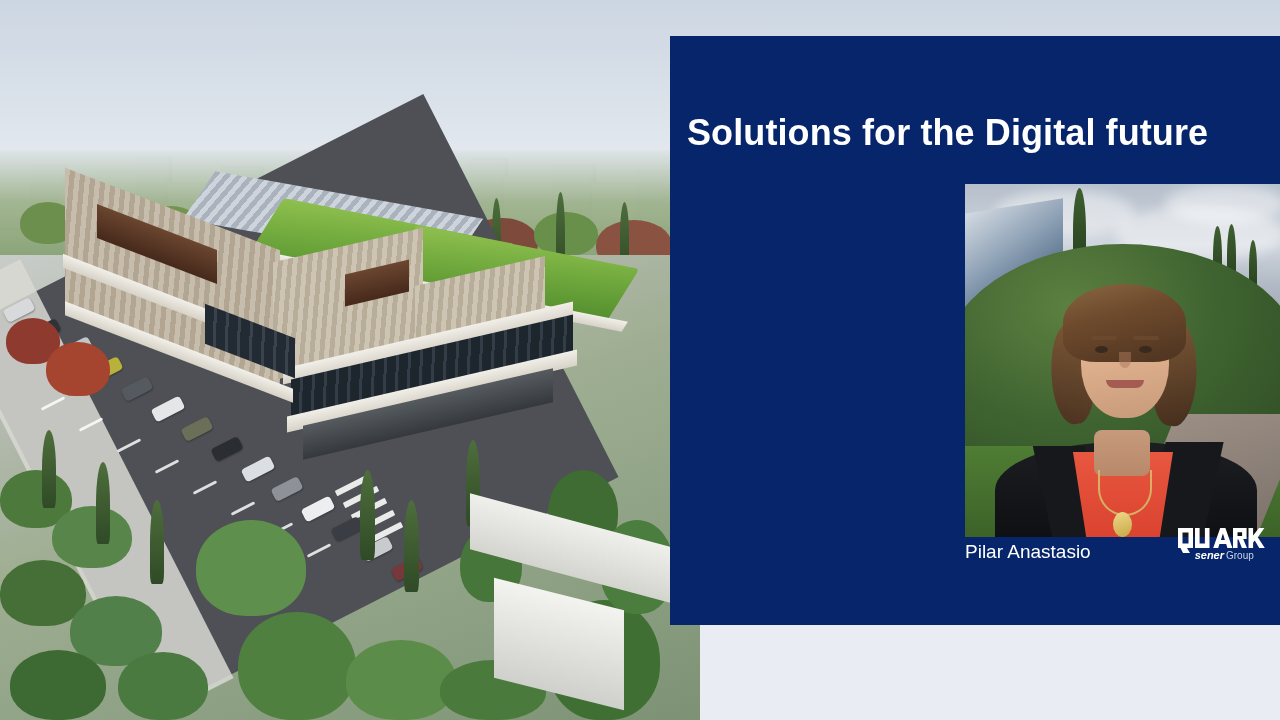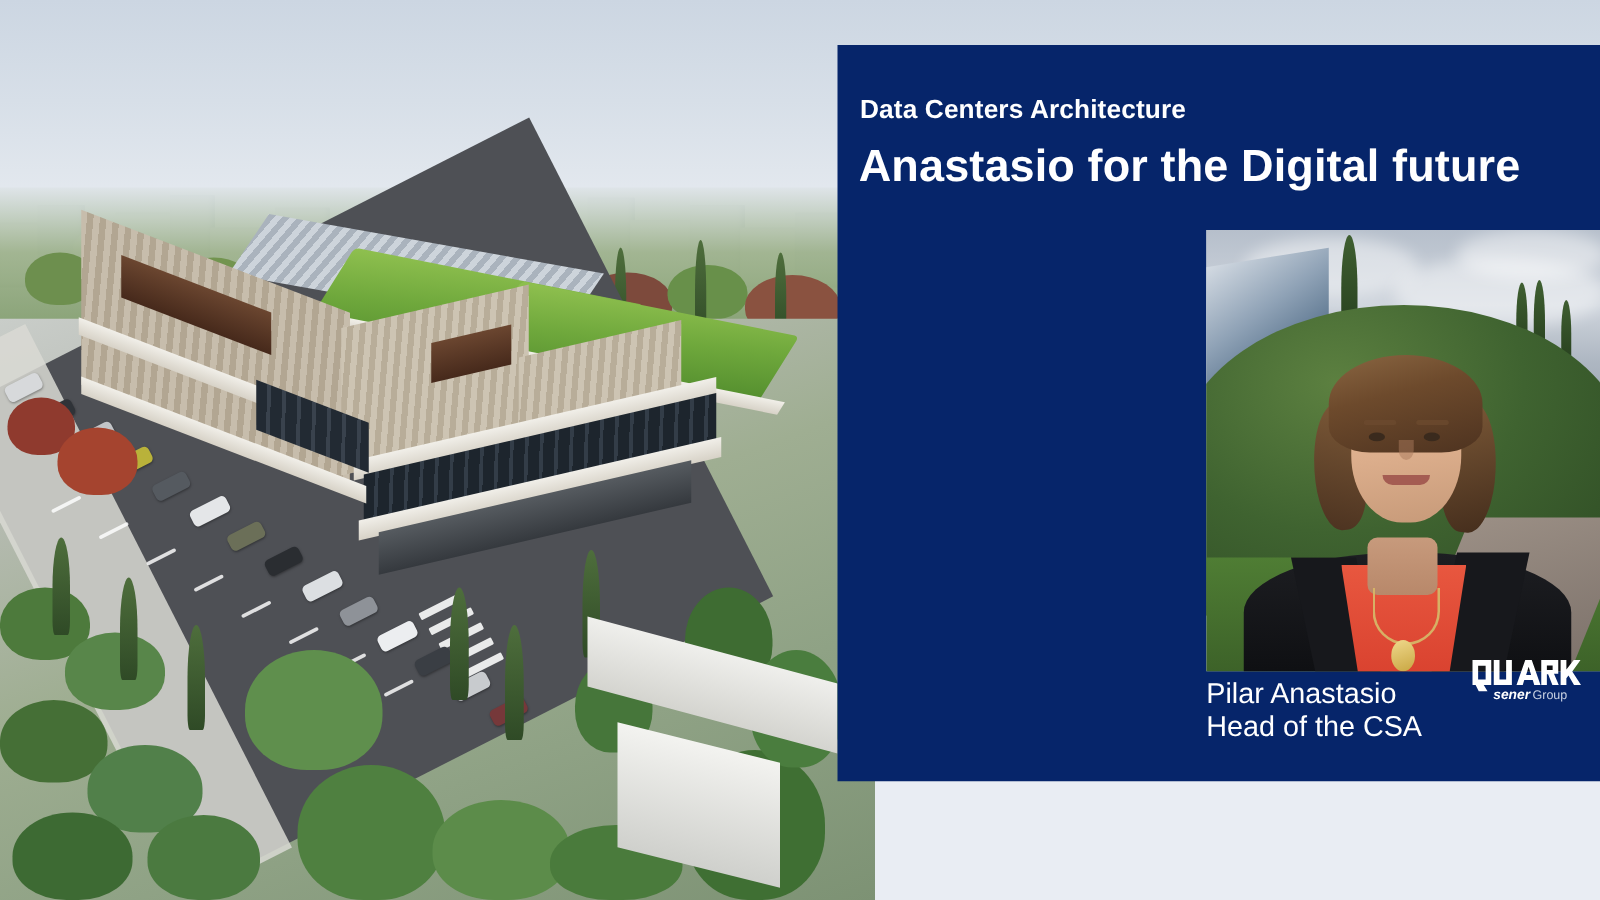--- a/index.html
+++ b/index.html
@@ -113,21 +113,21 @@
      border:2px solid rgba(214,182,104,.95);border-top:none;
      border-radius:0 0 28px 28px;}
   .pt-pend{position:absolute;left:148px;top:328px;width:19px;height:25px;border-radius:50%;
      background:linear-gradient(160deg,#efd88c,#c9a742);}
   .pt-lapelL{position:absolute;left:78px;top:262px;width:52px;height:96px;
      background:#17181c;transform:skewX(12deg);}
   .pt-lapelR{position:absolute;left:190px;top:258px;width:58px;height:100px;
      background:#17181c;transform:skewX(-12deg);}
 
   
-  .name{position:absolute;left:965px;top:541px;color:#ffffff;font-size:23px;white-space:nowrap;}
+  .name{position:absolute;left:965px;top:541px;color:#ffffff;font-size:19px;white-space:nowrap;}
   .role{position:absolute;left:965px;top:568px;color:#ffffff;font-size:23px;white-space:nowrap;}
 
   
   .logo{position:absolute;left:1176px;top:527px;width:96px;height:38px;}
   .logo svg{display:block;}
 </style>
 </head>
 <body>
 
 <div id="slide">
@@ -277,22 +277,21 @@
 
     <div style="position:absolute;left:470px;top:520px;width:200px;height:56px;
                 background:linear-gradient(180deg,#efefec,#d4d4cf);transform:skewY(15deg);"></div>
     <div style="position:absolute;left:494px;top:594px;width:130px;height:100px;
                 background:linear-gradient(180deg,#f3f3f0,#cfd0cc);transform:skewY(14deg);"></div>
   </div>
 
 
   <div class="panel"></div>
 
-  <div class="eyebrow">Data Centers Architecture</div>
-  <div class="headline">Anastasio for the Digital future</div>
+  <div class="headline">Solutions for the Digital future</div>
 
   <div class="portrait">
     <div class="pt-sky"></div>
     <div class="pt-cloud" style="left:30px;top:6px;width:140px;height:48px;"></div>
     <div class="pt-cloud" style="left:150px;top:22px;width:170px;height:56px;"></div>
     <div class="pt-cloud" style="left:200px;top:0px;width:120px;height:40px;"></div>
     <div class="pt-bldg"></div>
 
     <div class="pt-cypress" style="left:108px;top:4px;height:86px;"></div>
     <div class="pt-cypress" style="left:248px;top:42px;height:62px;width:9px;"></div>
@@ -317,21 +316,20 @@
     <div class="pt-hair" style="height:78px;border-radius:56% 56% 30% 30%;"></div>
     <div class="pt-brow" style="left:126px;top:152px;width:26px;"></div>
     <div class="pt-brow" style="left:168px;top:152px;width:26px;"></div>
     <div class="pt-eye" style="left:130px;top:162px;"></div>
     <div class="pt-eye" style="left:174px;top:162px;"></div>
     <div class="pt-nose"></div>
     <div class="pt-mouth"></div>
   </div>
 
   <div class="name">Pilar Anastasio</div>
-  <div class="role">Head of the  CSA</div>
 
   <div class="logo">
     <svg width="96" height="38" viewBox="0 0 96 38" aria-hidden="true">
       <g fill="#ffffff">
 
         <path d="M2 1 h15 v20 h-6 l3 5 h-7 l-2.5 -5 H2 z M6.5 5.5 v11 h6 v-11 z"></path>
 
         <path d="M19 1 h4.6 v15.5 h5.3 V1 H33.5 v20 H19 z"></path>
 
         <path d="M44.2 1 h5.2 l7 20 h-5 l-1.2 -4 h-6.8 l-1.2 4 h-5 z M44.9 13 h4 l-2 -6.6 z"></path>

